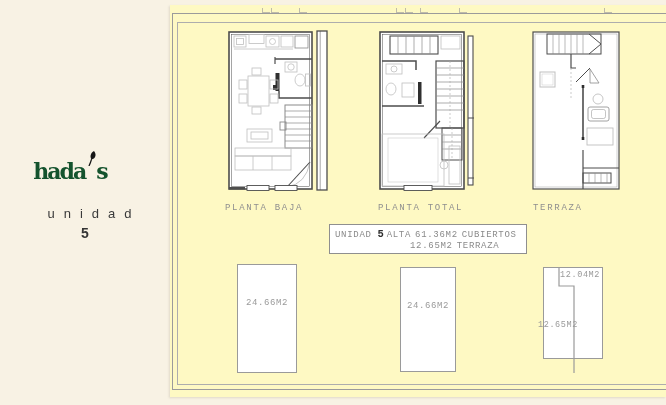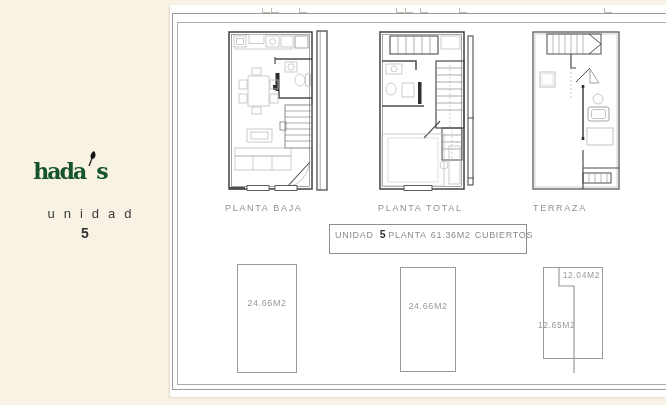--- a/index.html
+++ b/index.html
@@ -11,22 +11,22 @@
   .logo{position:absolute;left:0;top:150px;width:140px;text-align:center;
         font-family:"DejaVu Serif",serif;font-weight:700;font-size:22px;
         letter-spacing:-2px;color:#14532d;line-height:42px;}
   .logo .leaf{display:inline-block;position:relative;top:-13px;left:1px;width:11px;}
   .unit-word{position:absolute;left:0;top:206px;width:170px;text-align:center;
         font-size:13px;letter-spacing:9px;padding-left:9px;color:#3a3a3a;}
   .unit-num{position:absolute;left:0;top:225px;width:170px;text-align:center;
         font-size:14px;font-weight:700;color:#343434;}
 
   
-  .sheet{position:absolute;left:170px;top:5px;width:496px;height:392px;background:#ffffff;
-         box-shadow:-1px 1px 2px rgba(120,110,80,.18);}
+  .sheet{position:absolute;left:170px;top:5px;width:496px;height:392px;background:#fef9c3;
+         box-shadow:-1px 1px 2px rgba(120,110,80,.18);font-family:Liberation Mono, monospace;}
   .frame-outer{position:absolute;left:2px;top:8px;right:-2px;bottom:7px;
          border:1px solid #9b9b9b;border-right:none;}
   .frame-inner{position:absolute;left:7px;top:17px;right:-2px;bottom:12px;
          border:1px solid #adadad;border-right:none;}
   .dimtick{position:absolute;top:3px;height:4px;border-left:1px solid #b9b5a8;
          border-bottom:1px solid #b9b5a8;width:7px;opacity:.9;}
 
   .plan{position:absolute;}
   .plan-label{position:absolute;font-size:9px;color:#8f8f8f;letter-spacing:1.7px;white-space:nowrap;}
 
@@ -254,21 +254,24 @@
         </g>
       </svg>
     </div>
 
     <div class="plan-label" style="left:55px;top:198px">PLANTA BAJA</div>
     <div class="plan-label" style="left:208px;top:198px">PLANTA TOTAL</div>
     <div class="plan-label" style="left:363px;top:198px">TERRAZA</div>
 
     <div class="summary">
       <div class="row1">
-        <span>UNIDAD</span><span class="n5">5</span><span>PLANTA</span><span>61.36M2</span><span>CUBIERTOS</span>
+        <span>UNIDAD</span><span class="n5">5</span><span>ALTA</span><span>61.36M2</span><span>CUBIERTOS</span>
+      </div>
+      <div class="row2">
+        <span>12.65M2</span><span>TERRAZA</span>
       </div>
     </div>
 
     <div class="shape" style="left:67px;top:259px;width:60px;height:109px">
       <div class="area-label" style="left:0;top:33px;width:100%;text-align:center">24.66M2</div>
     </div>
     <div class="shape" style="left:230px;top:262px;width:56px;height:105px">
       <div class="area-label" style="left:0;top:33px;width:100%;text-align:center">24.66M2</div>
     </div>
     <div class="shape" style="left:373px;top:262px;width:60px;height:92px;border-width:1px">

